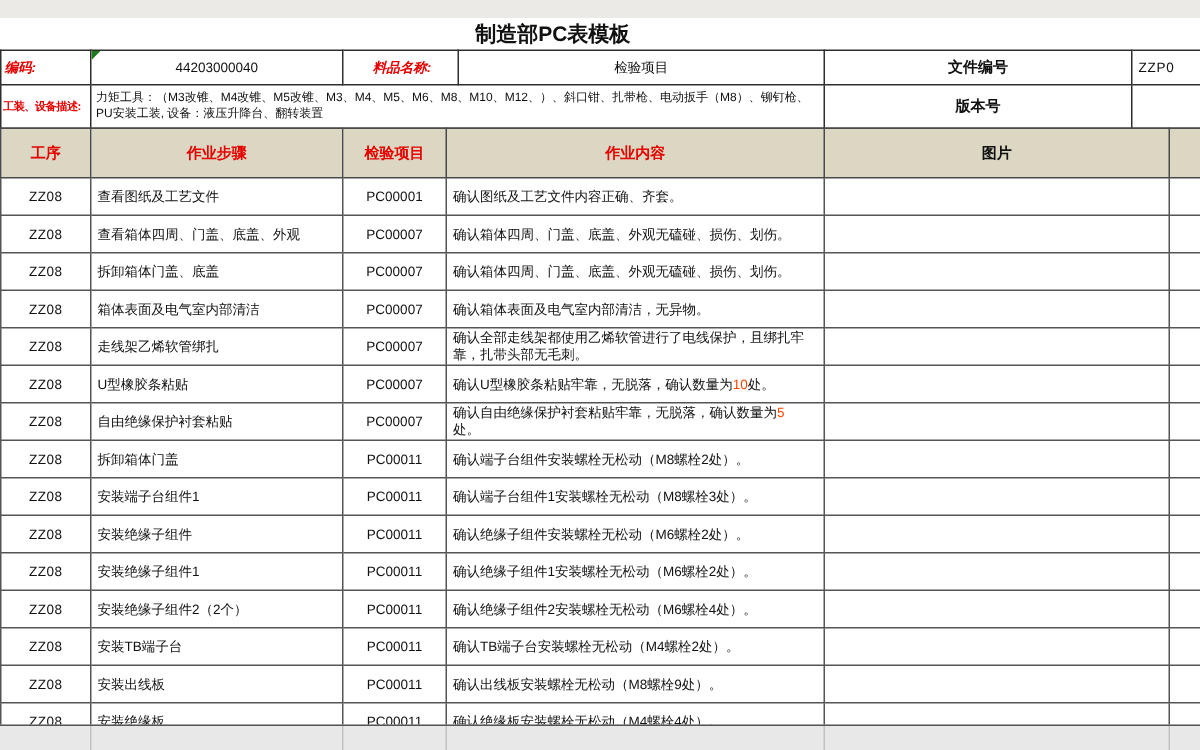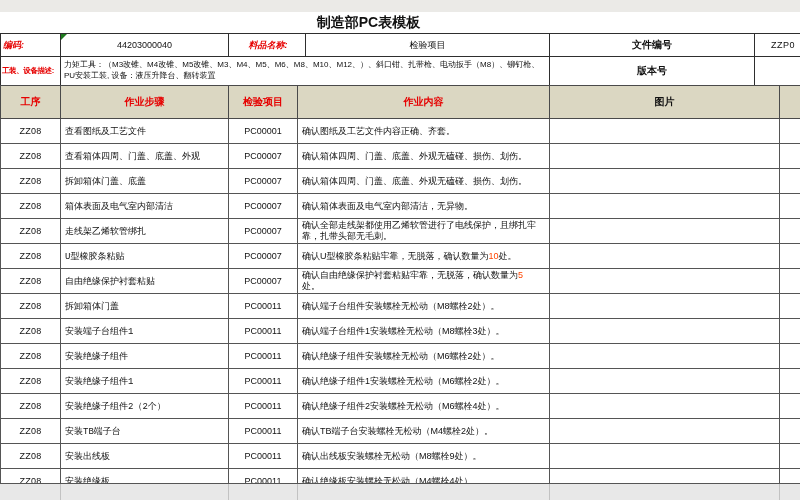--- a/index.html
+++ b/index.html
@@ -20,32 +20,32 @@
   .info-table tr.rowB td { height:29px; }
   .lbl { color:#e60000; font-weight:bold; font-size:9px; padding-left:2px;font-style:italic; }
   .lbl-small { color:#e60000; font-weight:bold; font-size:7.5px; padding-left:1px; letter-spacing:-0.4px; }
   .val { font-size:9px; color:#111; text-align:center; }
   .blk-lbl { font-size:10px; font-weight:bold; color:#111; text-align:center; }
   .desc-cell { font-size:8px; color:#111; white-space:normal !important; line-height:11px;
                padding:2px 3px; vertical-align:top !important; }
   .code-cell { position:relative; }
   .tri { position:absolute; top:0; left:0; width:0; height:0;
          border-top:6px solid #1e7a1e; border-right:6px solid transparent; }
-  .docno-cell { font-size:9px; color:#111; text-align:left; padding-left:16px; letter-spacing:0.5px; }
+  .docno-cell { font-size:9px; color:#111; text-align:left; padding-left:4px; letter-spacing:0.5px; }
 
   
   .work-table { position:absolute; top:85px; left:0; width:800px; }
   .work-table th { height:33px; background:#dbd7c2; border:1px solid #4a4a4a;
                    font-size:10px; font-weight:bold; text-align:center; overflow:hidden; }
   .work-table th.red { color:#e60000; }
   .work-table th.blk { color:#111; }
   .work-table td { height:25px; border:1px solid #555; font-size:9px; color:#111;
                    overflow:hidden; vertical-align:middle; background:#fff; }
   .c-proc { text-align:center; letter-spacing:0.3px; }
-  .c-step { text-align:left; padding-left:4px; white-space:nowrap;font-family:Liberation Mono, monospace; }
+  .c-step { text-align:left; padding-left:4px; white-space:nowrap; }
   .c-item { text-align:center; }
   .c-content { text-align:left; padding:1px 12px 1px 4px; line-height:11px; white-space:normal; }
   .c-pic, .c-stub { background:#fff; }
 
   
   .bottomband { position:absolute; top:483px; left:0; width:800px; height:17px; background:#e8e8e8;
                 border-top:1px solid #555; }
   .bottomband .vline { position:absolute; top:0; width:1px; height:17px; background:#c2c2c2; }
 </style>
 </head>

